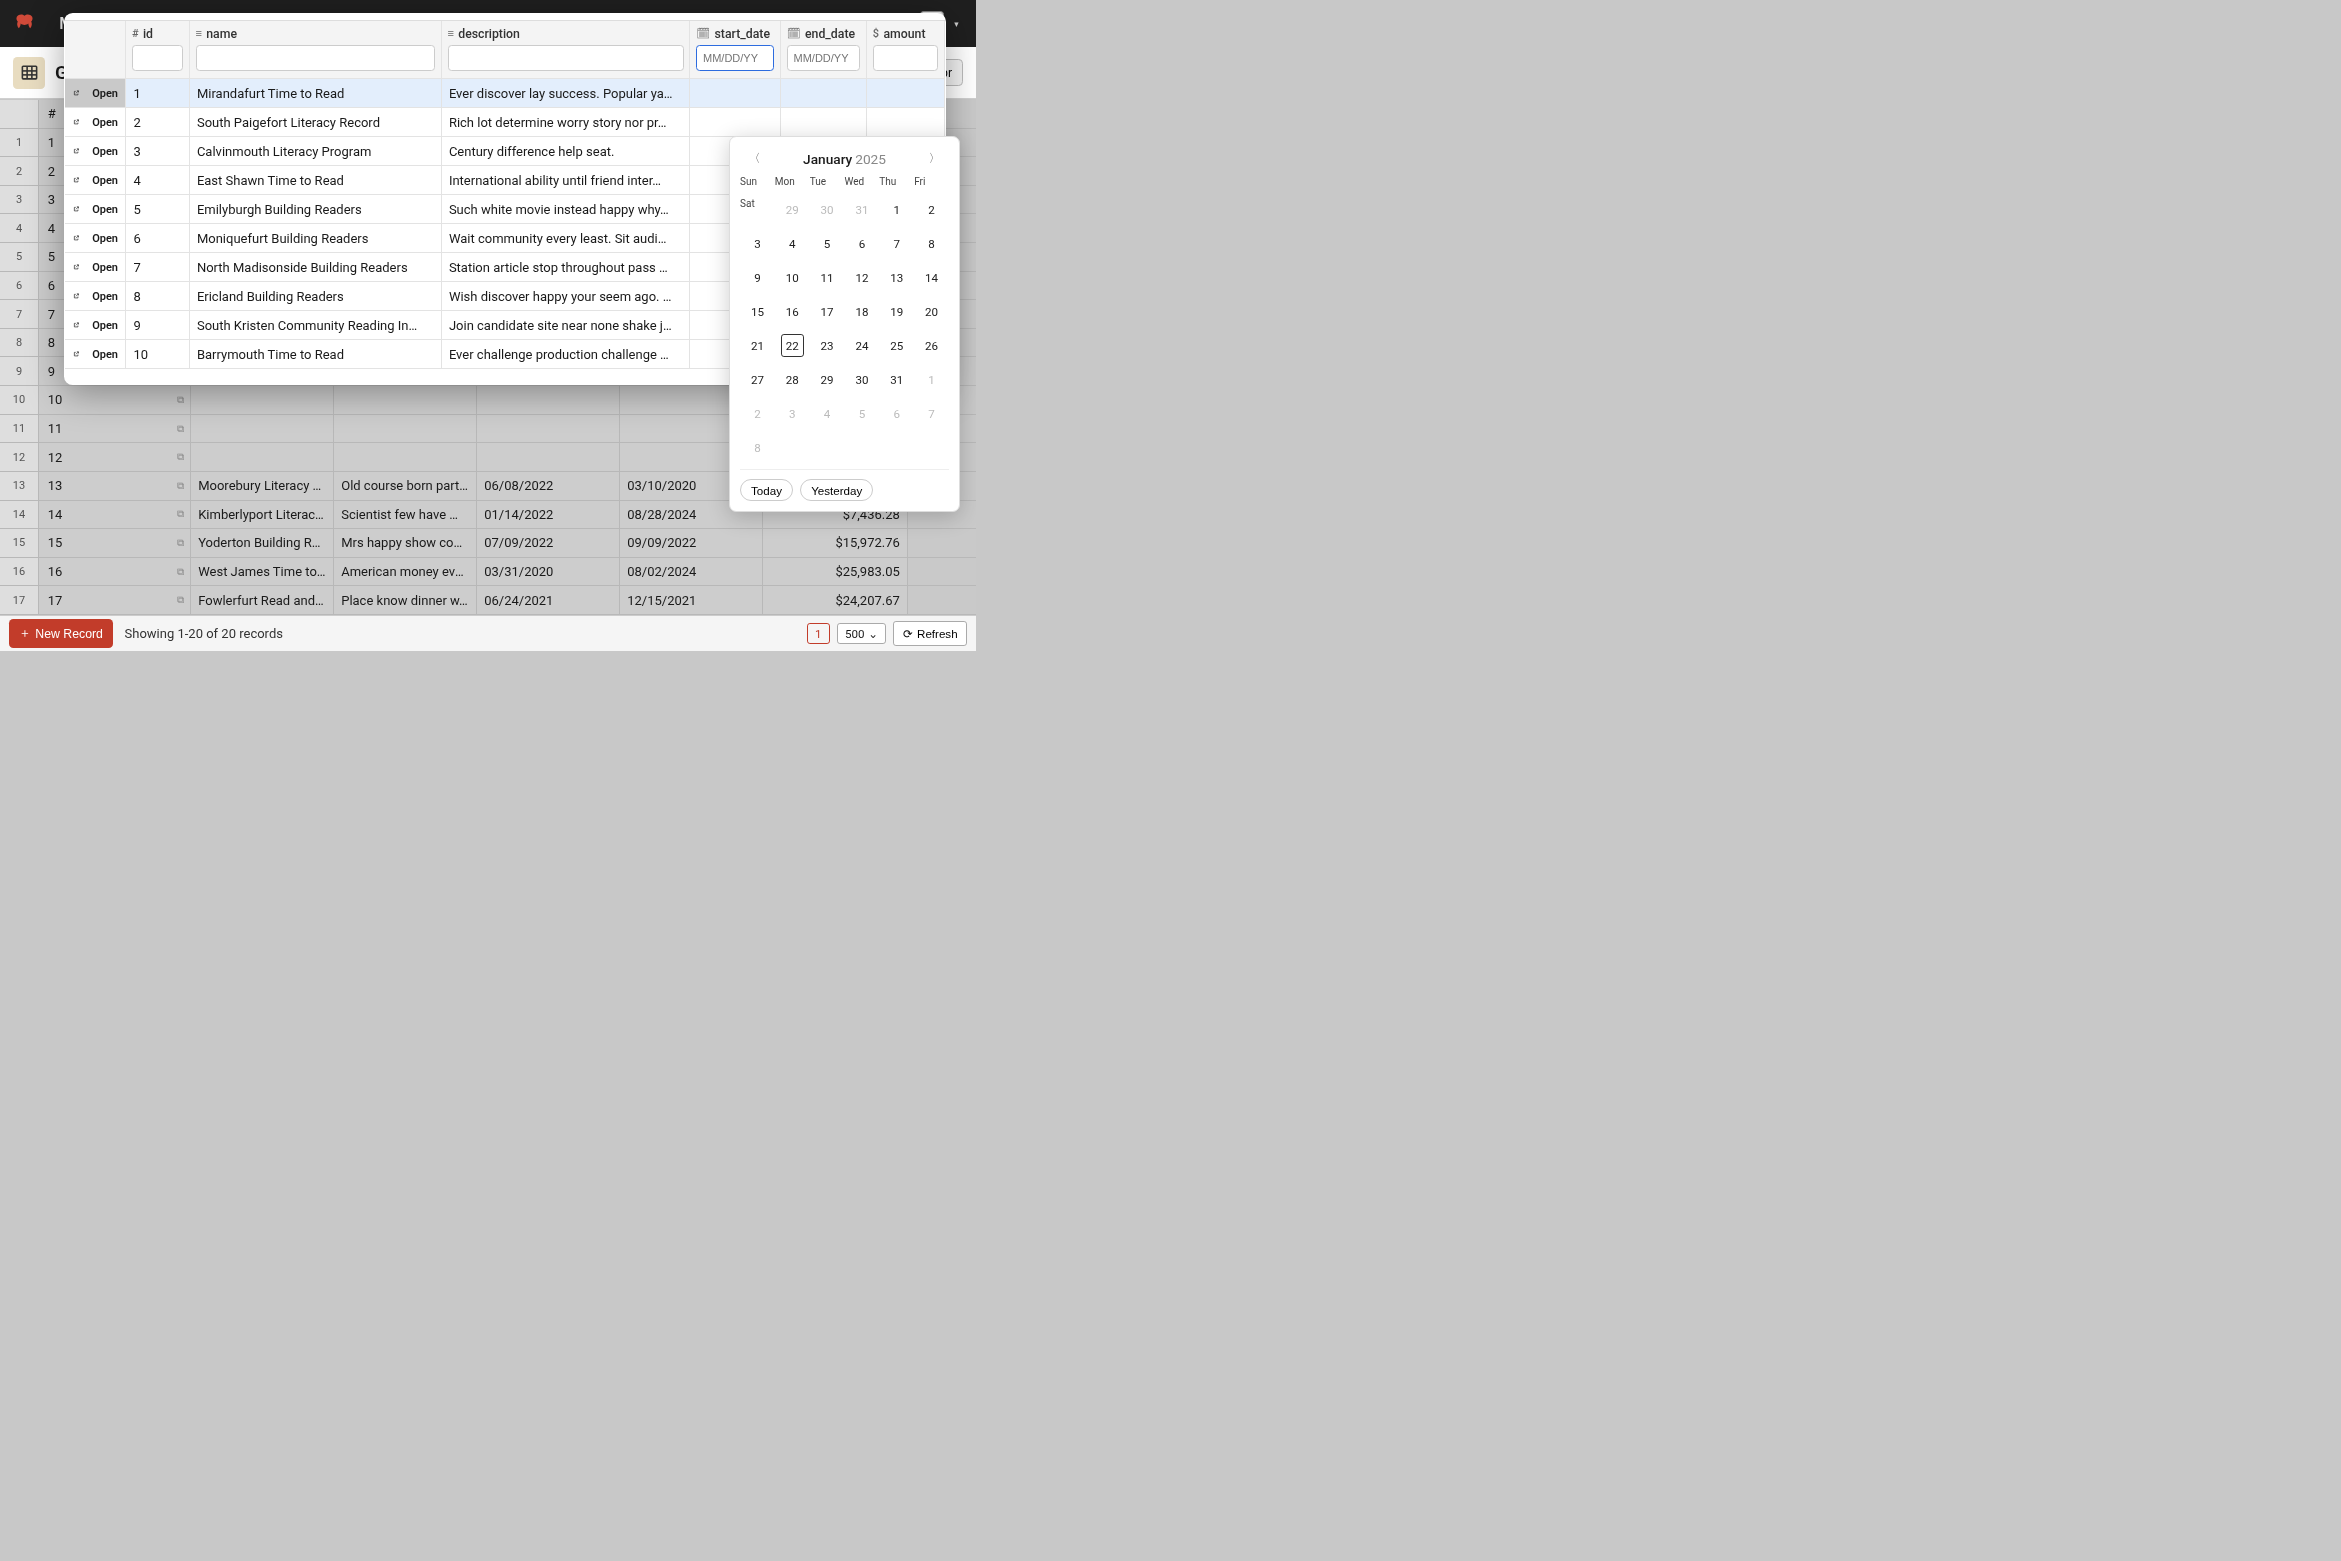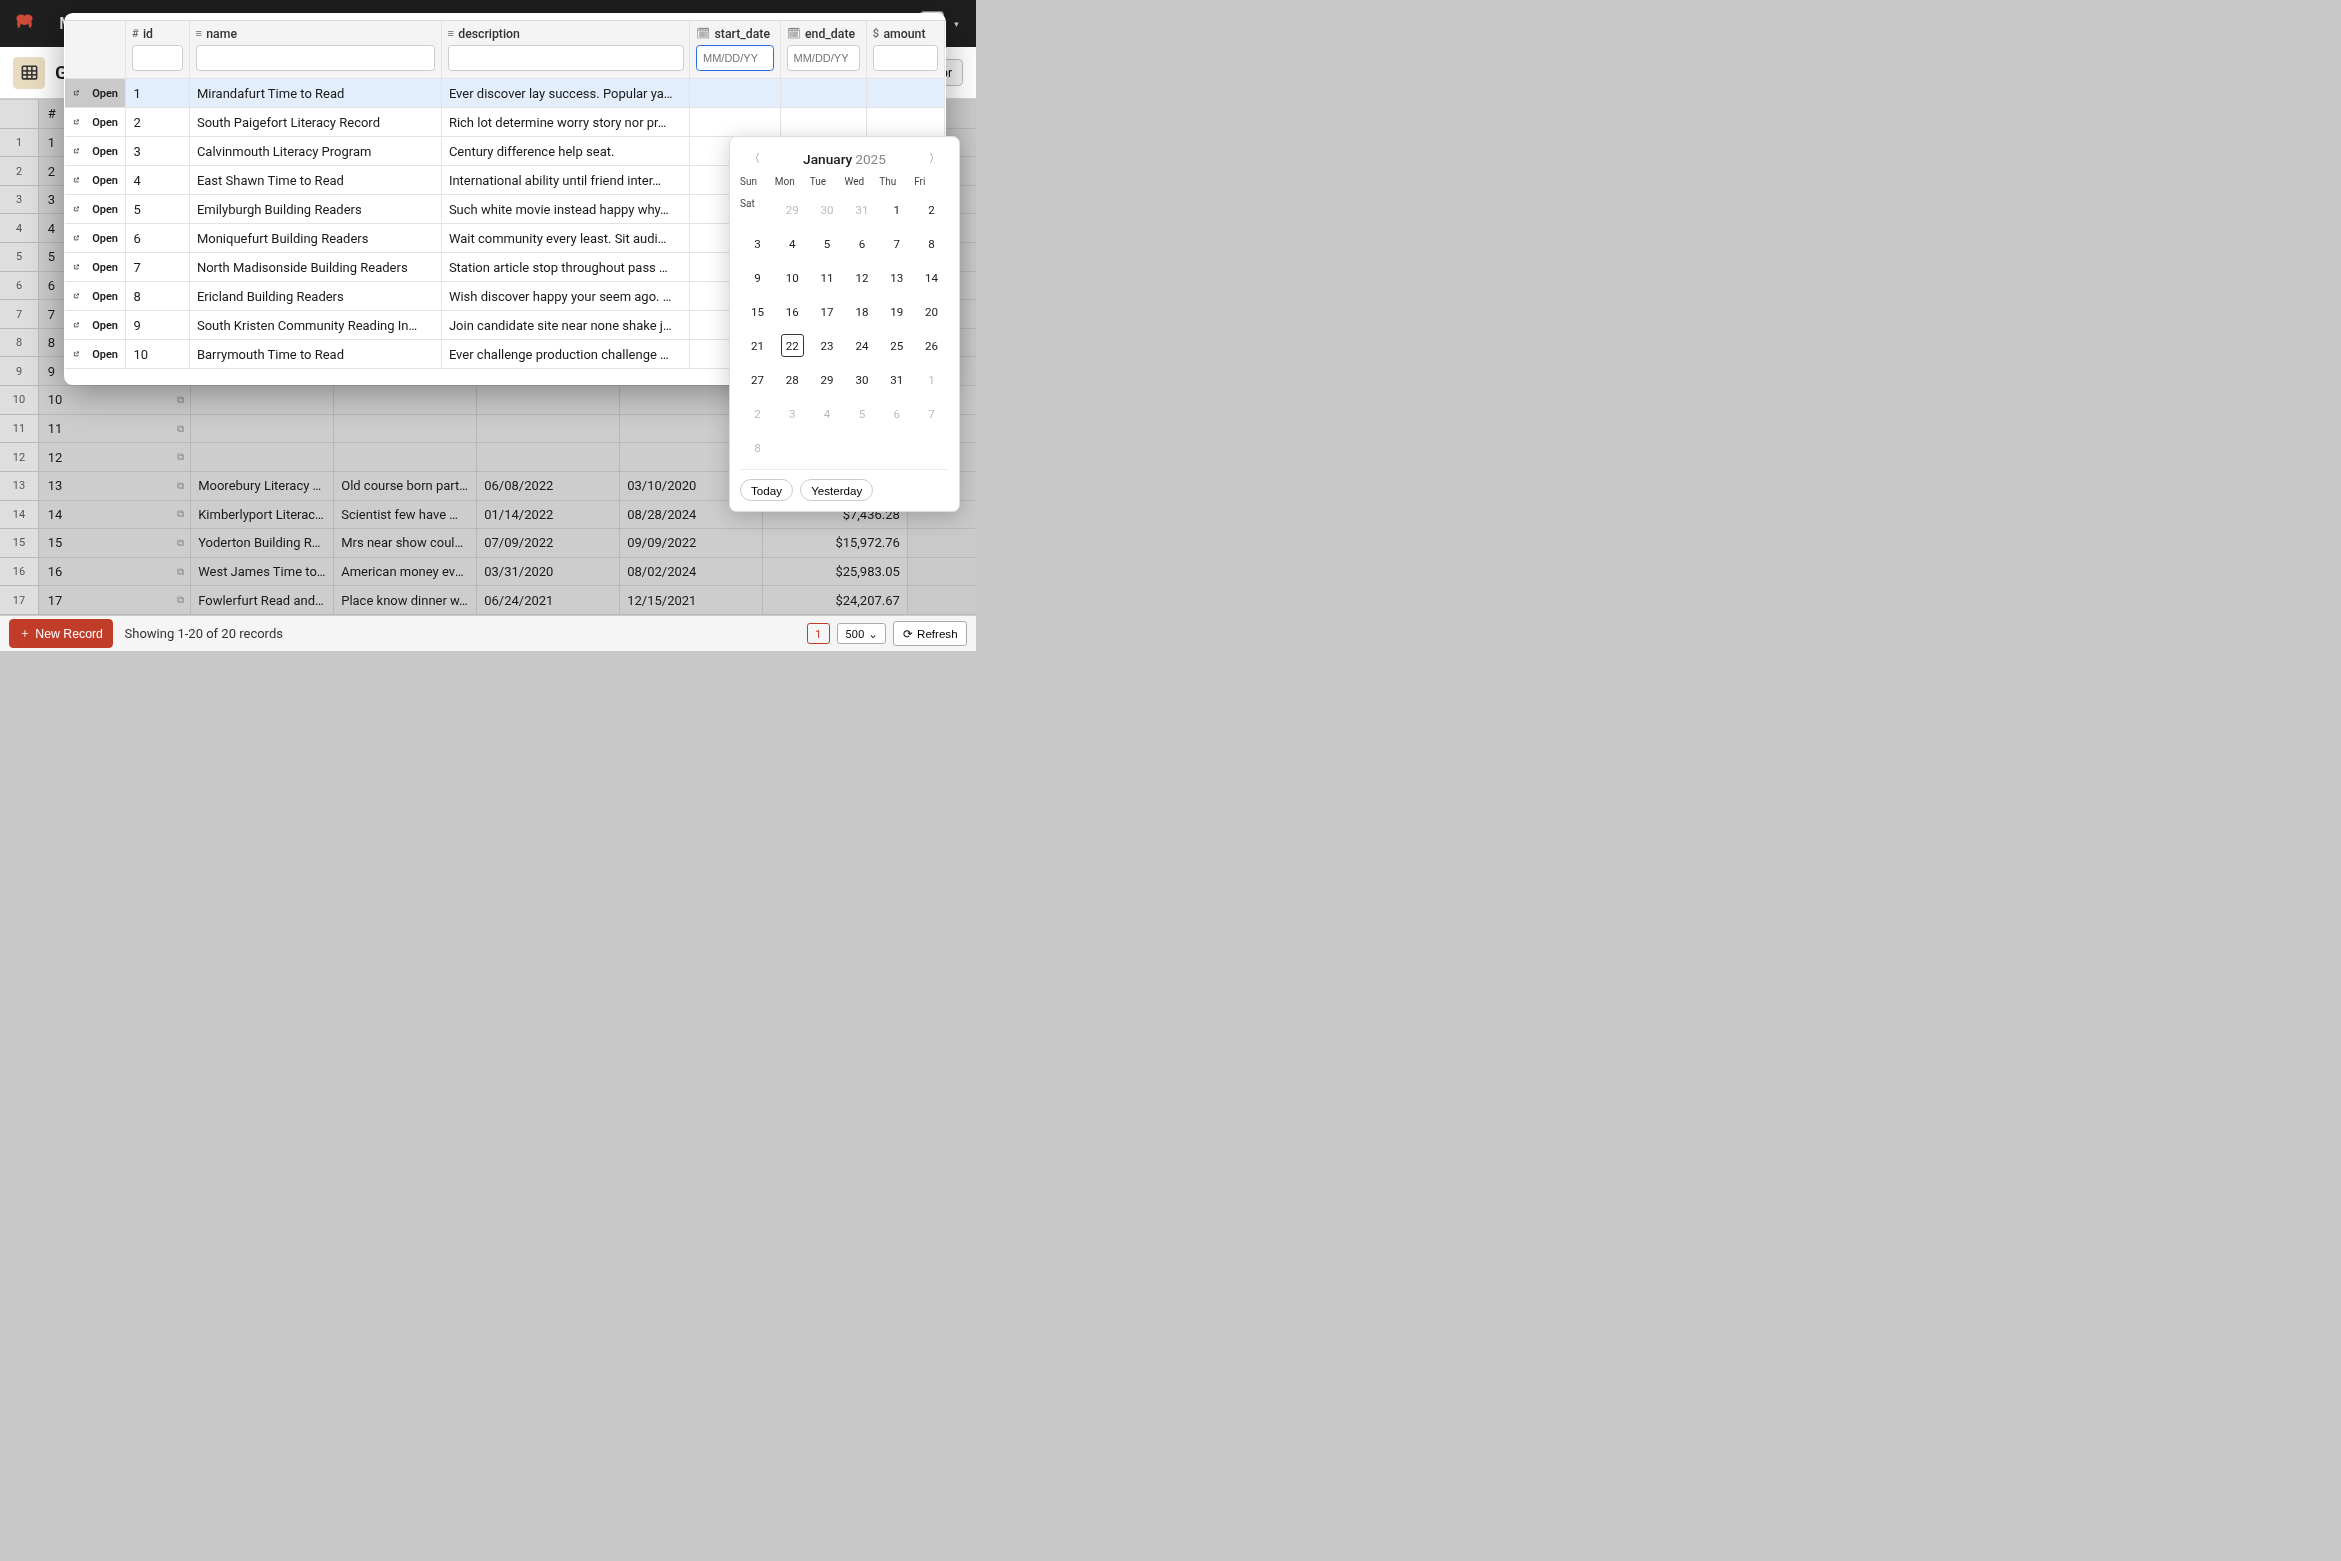--- a/index.html
+++ b/index.html
@@ -515,21 +515,21 @@
     <div class="bg-cell bg-amt-col">$7,436.28</div>
       </div>
       <div class="bg-row">
         <div class="bg-rownum-col">15</div>
     <div class="bg-id-col">15
       <span class="link-icon">⧉</span></div>
     <div class="bg-cell bg-name-col">
           <span class="ellipsis">Yoderton Building R…</span>
         </div>
     <div class="bg-cell bg-desc-col">
-          <span class="ellipsis">Mrs near show coul…</span>
+          <span class="ellipsis">Mrs happy show coul…</span>
         </div>
     <div class="bg-cell bg-date-col">07/09/2022</div>
     <div class="bg-cell bg-date-col">09/09/2022</div>
     <div class="bg-cell bg-amt-col">$15,972.76</div>
       </div>
       <div class="bg-row">
         <div class="bg-rownum-col">16</div>
     <div class="bg-id-col">16
       <span class="link-icon">⧉</span></div>
     <div class="bg-cell bg-name-col">

